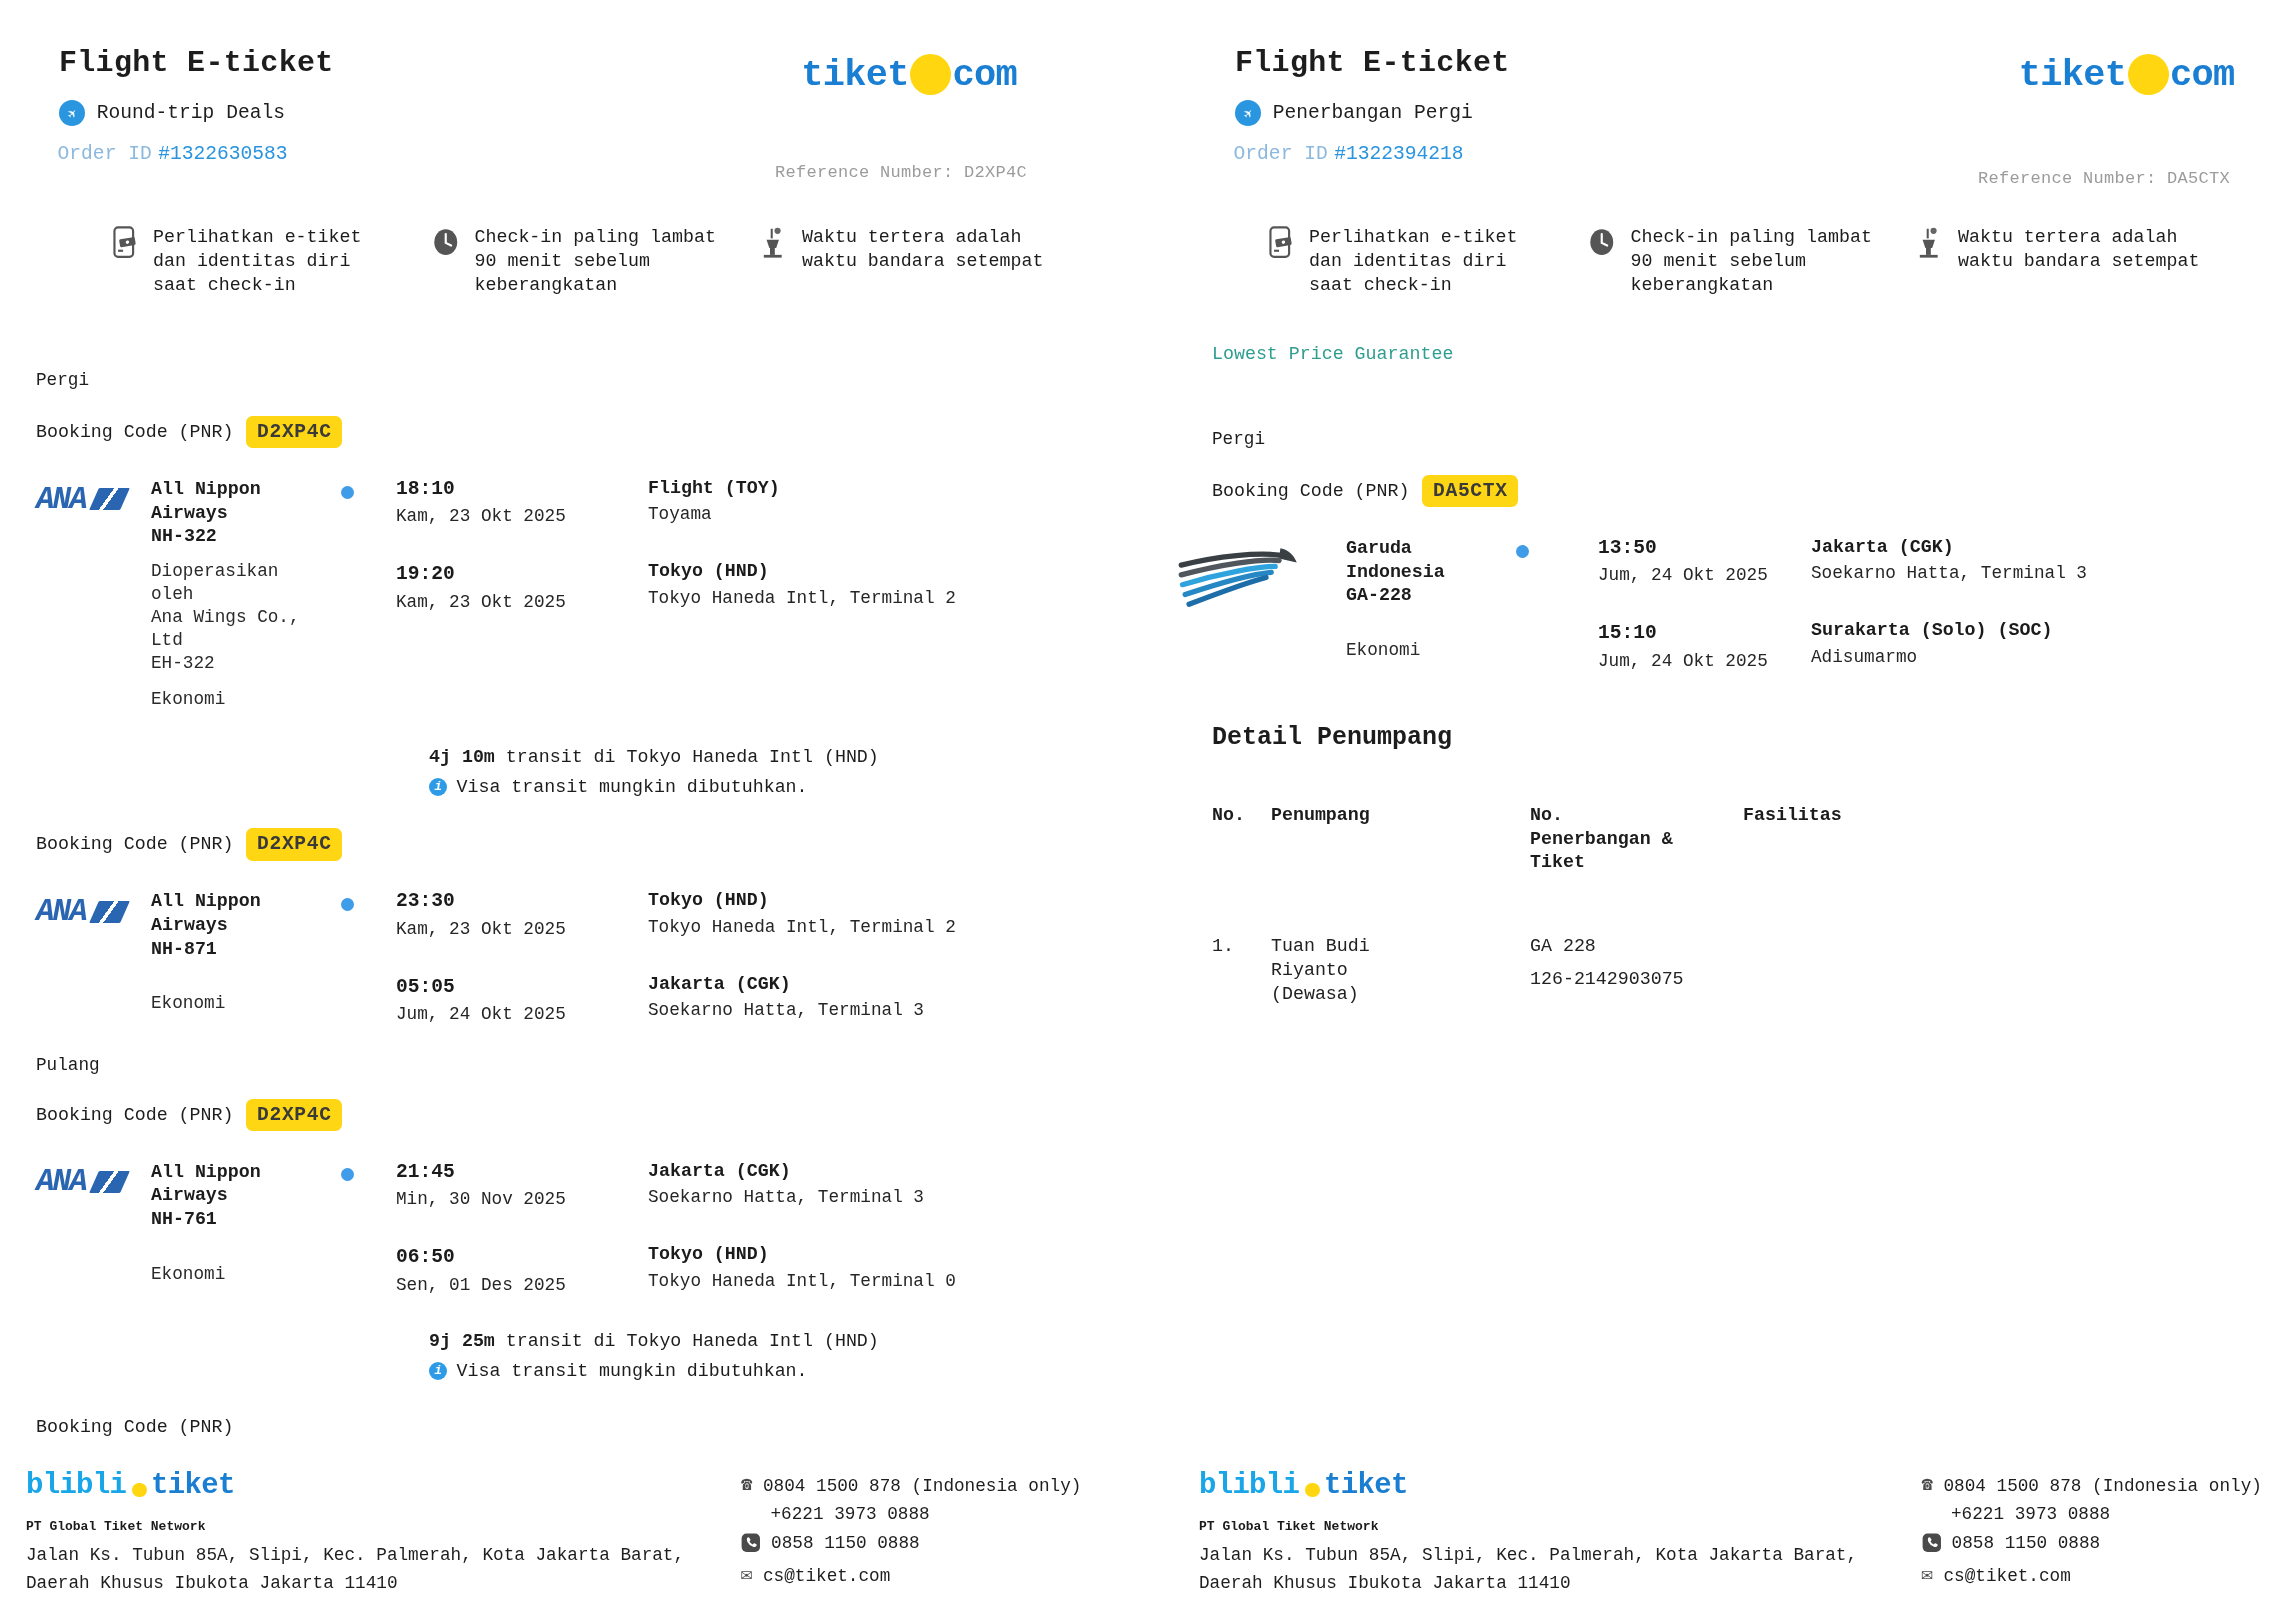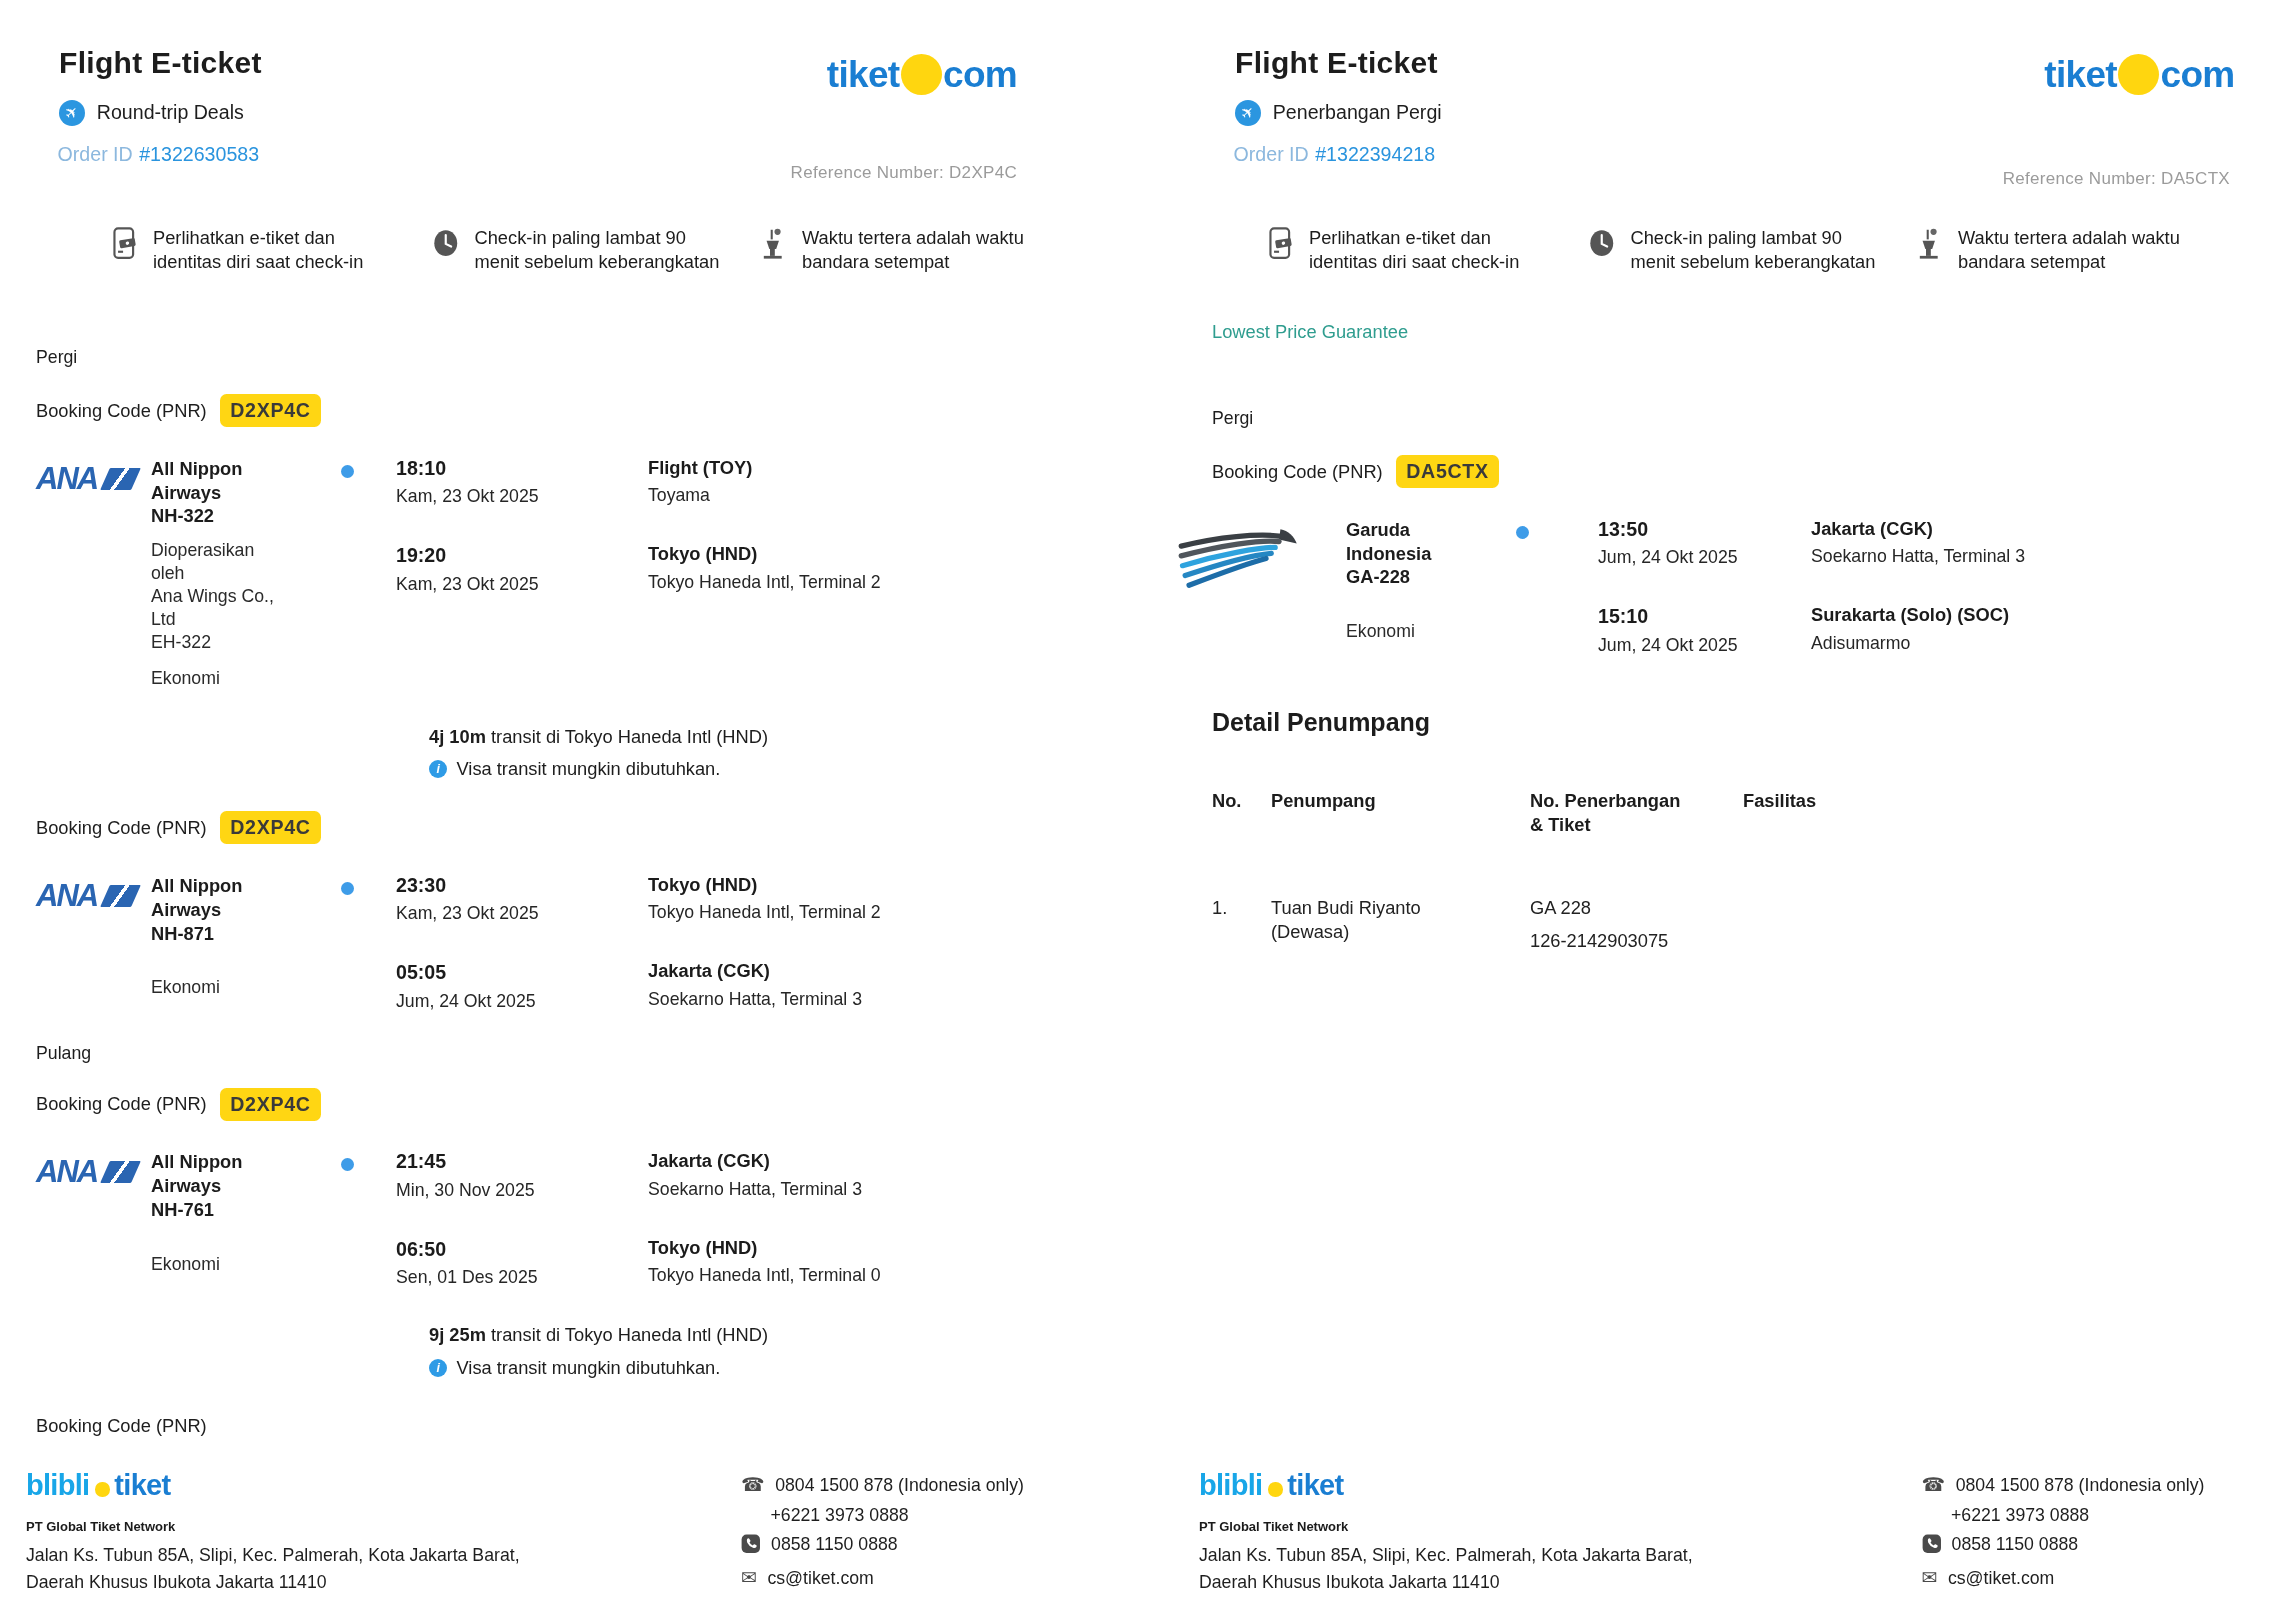--- a/index.html
+++ b/index.html
@@ -1,38 +1,38 @@
 <!DOCTYPE html>
 <html style="font-size:10.5px"><head>
 <meta charset="utf-8">
 <style>
   html,body{margin:0;padding:0;background:#e8e8e8;}
   .canvas{position:relative;width:2295px;height:1623px;background:#fdba74;overflow:hidden;
-          font-family:Liberation Sans, sans-serif;color:#222;}
+          font-family:Liberation Mono, monospace;color:#222;}
   .page{position:absolute;top:0;height:100%;box-sizing:border-box;background:#fff;}
   .page-left{left:0;width:1147px;padding:46px 65px 0 36px;}
   .page-right{left:1147px;width:1148px;padding:46px 31px 0 65px;}
 
   
   .hd{position:relative;}
   .hd h1{font-size:30px;font-weight:bold;color:#1d1d1d;margin:0 0 0 23px;letter-spacing:0.3px;}
   .trip{display:flex;align-items:center;gap:11.8px;margin:19.6px 0 0 23px;font-size:19.6px;color:#1e1e1e;}
   .plane-badge{width:26px;height:26px;border-radius:50%;background:#2b96e0;color:#fff;
                display:flex;align-items:center;justify-content:center;font-size:15.7px;flex:0 0 26px;}
   .plane-badge span{display:block;transform:rotate(-45deg);}
   .order{margin:17px 0 0 21.6px;font-size:19.6px;}
   .order-label{color:#8cb8de;}
   .order-num{color:#2a94de;margin-left:6.5px;font-weight:500;}
   .tiket-logo{position:absolute;top:7.9px;display:flex;align-items:center;
               font-weight:bold;font-size:37px;color:#1a7ed2;letter-spacing:-0.7px;}
   .page-left .tiket-logo{right:65px;}
   .page-right .tiket-logo{right:29.5px;}
   .tiket-logo .dot{width:41px;height:41px;border-radius:50%;background:#ffd60f;margin:0 1.3px;}
   .refnum{position:absolute;font-size:17px;color:#9b9b9b;letter-spacing:0.3px;}
-  .page-left .refnum{top:117px;right:65px;}
+  .page-left .refnum{top:117px;right:55px;}
   .page-right .refnum{top:123px;right:34px;}
 
   
   .notices{display:flex;gap:29.5px;list-style:none;padding:0;margin:60px 0 0 0;}
   .page-left .notices{margin-left:74px;}
   .page-right .notices{margin-left:54px;}
   .notice{display:flex;gap:13px;}
   .nicon{flex:0 0 30px;padding-top:1.3px;color:#555;}
   .ntext{font-size:18.3px;line-height:1.32;color:#1c1c1c;}
   .n1 .ntext{width:249px;}

